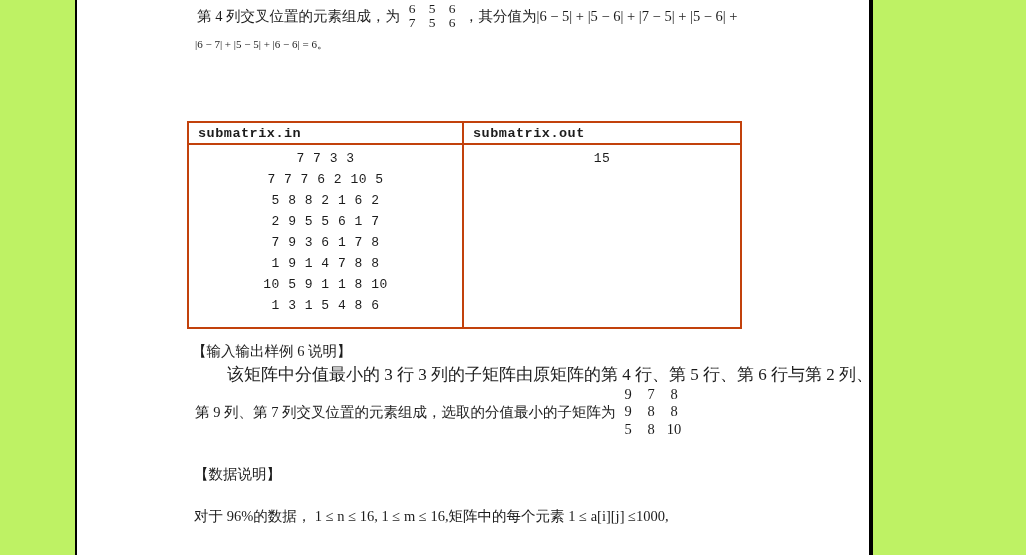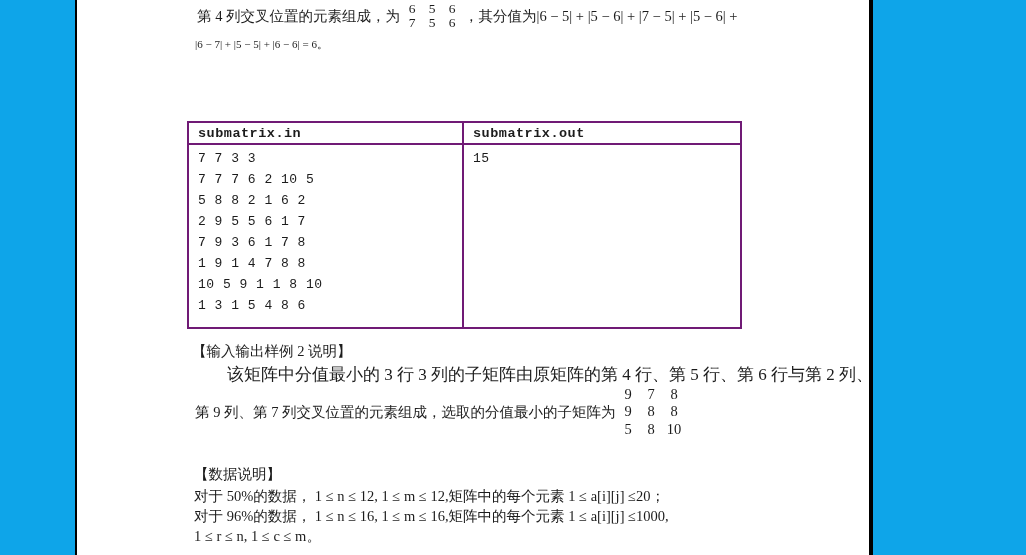--- a/index.html
+++ b/index.html
@@ -36,31 +36,31 @@
   .heading-data   { left: 117px; top: 465px; }
 
   
   .sample-table {
     position: absolute; left: 110px; top: 121px;
     width: 553px; height: 208px;
     border-collapse: collapse; table-layout: fixed;
   }
   .sample-table .col-in  { width: 275px; }
   .sample-table .col-out { width: 278px; }
-  .sample-table th, .sample-table td { border: 2px solid #701a75; }
+  .sample-table th, .sample-table td { border: 2px solid #c2410c; }
   .sample-table th {
     font-family: "Liberation Mono", "DejaVu Sans Mono", monospace;
     font-weight: bold; font-size: 13.5px; text-align: left;
     height: 16px; padding: 2px 9px; letter-spacing: 0.5px;
   }
   .sample-table td {
     vertical-align: top; padding: 3px 9px;
     font-family: "Liberation Mono", "DejaVu Sans Mono", monospace;
     font-size: 13px; line-height: 21px;
-    white-space: pre-line; letter-spacing: 0.5px;
+    white-space: pre-line; letter-spacing: 0.5px; text-align: center;
   }
 
   
   .expl-line1 { left: 150px; top: 363px; font-size: 17px; white-space: nowrap; }
   .expl-row {
     left: 118px; top: 385px; height: 54px;
     display: flex; align-items: center;
     font-size: 14.5px; white-space: nowrap;
   }
 
@@ -74,21 +74,21 @@
 
   
   .data-line { font-size: 14.5px; white-space: nowrap; }
   .data-line-50  { left: 117px; top: 487px; }
   .data-line-100 { left: 117px; top: 507px; }
   .data-line-rc  { left: 117px; top: 527px; }
 </style>
 </head>
 <body>
 
-<div class="viewer" style="background: #0ea5e9;">
+<div class="viewer" style="background: #bef264;">
   <div class="page" style="background: rgb(255, 255, 255); border-left-color: rgb(0, 0, 0); border-right-color: rgb(0, 0, 0);">
 
     <div class="block para-top" style="color: rgb(28, 28, 28);">
       <span>第 4 列交叉位置的元素组成，为</span>
       <span class="matrix-inline">
           <div class="m-row">
             <span class="m-cell">6</span>
             <span class="m-cell">5</span>
             <span class="m-cell">6</span>
           </div>
@@ -122,21 +122,21 @@
 2 9 5 5 6 1 7
 7 9 3 6 1 7 8
 1 9 1 4 7 8 8
 10 5 9 1 1 8 10
 1 3 1 5 4 8 6</td>
           <td>15</td>
         </tr>
       </tbody>
     </table>
 
-    <div class="block heading heading-expl" style="color: rgb(28, 28, 28);">【输入输出样例 2 说明】</div>
+    <div class="block heading heading-expl" style="color: rgb(28, 28, 28);">【输入输出样例 6 说明】</div>
     <div class="block expl-line1" style="color: rgb(28, 28, 28);">该矩阵中分值最小的 3 行 3 列的子矩阵由原矩阵的第 4 行、第 5 行、第 6 行与第 2 列、</div>
     <div class="block expl-row" style="color: rgb(28, 28, 28);">
       <span>第 9 列、第 7 列交叉位置的元素组成，选取的分值最小的子矩阵为</span>
       <span class="matrix-result">
           <div class="m-row">
             <span class="m-cell">9</span>
             <span class="m-cell">7</span>
             <span class="m-cell">8</span>
           </div>
           <div class="m-row">
@@ -146,18 +146,16 @@
           </div>
           <div class="m-row">
             <span class="m-cell">5</span>
             <span class="m-cell">8</span>
             <span class="m-cell">10</span>
           </div>
         </span>
     </div>
 
     <div class="block heading heading-data" style="color: rgb(28, 28, 28);">【数据说明】</div>
-    <div class="block data-line data-line-50" style="color: rgb(28, 28, 28);">对于 50%的数据， 1 ≤ n ≤ 12,  1 ≤ m ≤ 12,矩阵中的每个元素 1 ≤ a[i][j] ≤20；</div>
     <div class="block data-line data-line-100" style="color: rgb(28, 28, 28);">对于 96%的数据， 1 ≤ n ≤ 16,  1 ≤ m ≤ 16,矩阵中的每个元素 1 ≤ a[i][j] ≤1000,</div>
-    <div class="block data-line data-line-rc" style="color: rgb(28, 28, 28);">1 ≤ r ≤ n, 1 ≤ c ≤ m。</div>
 
   </div>
 </div>
 
 </body></html>

